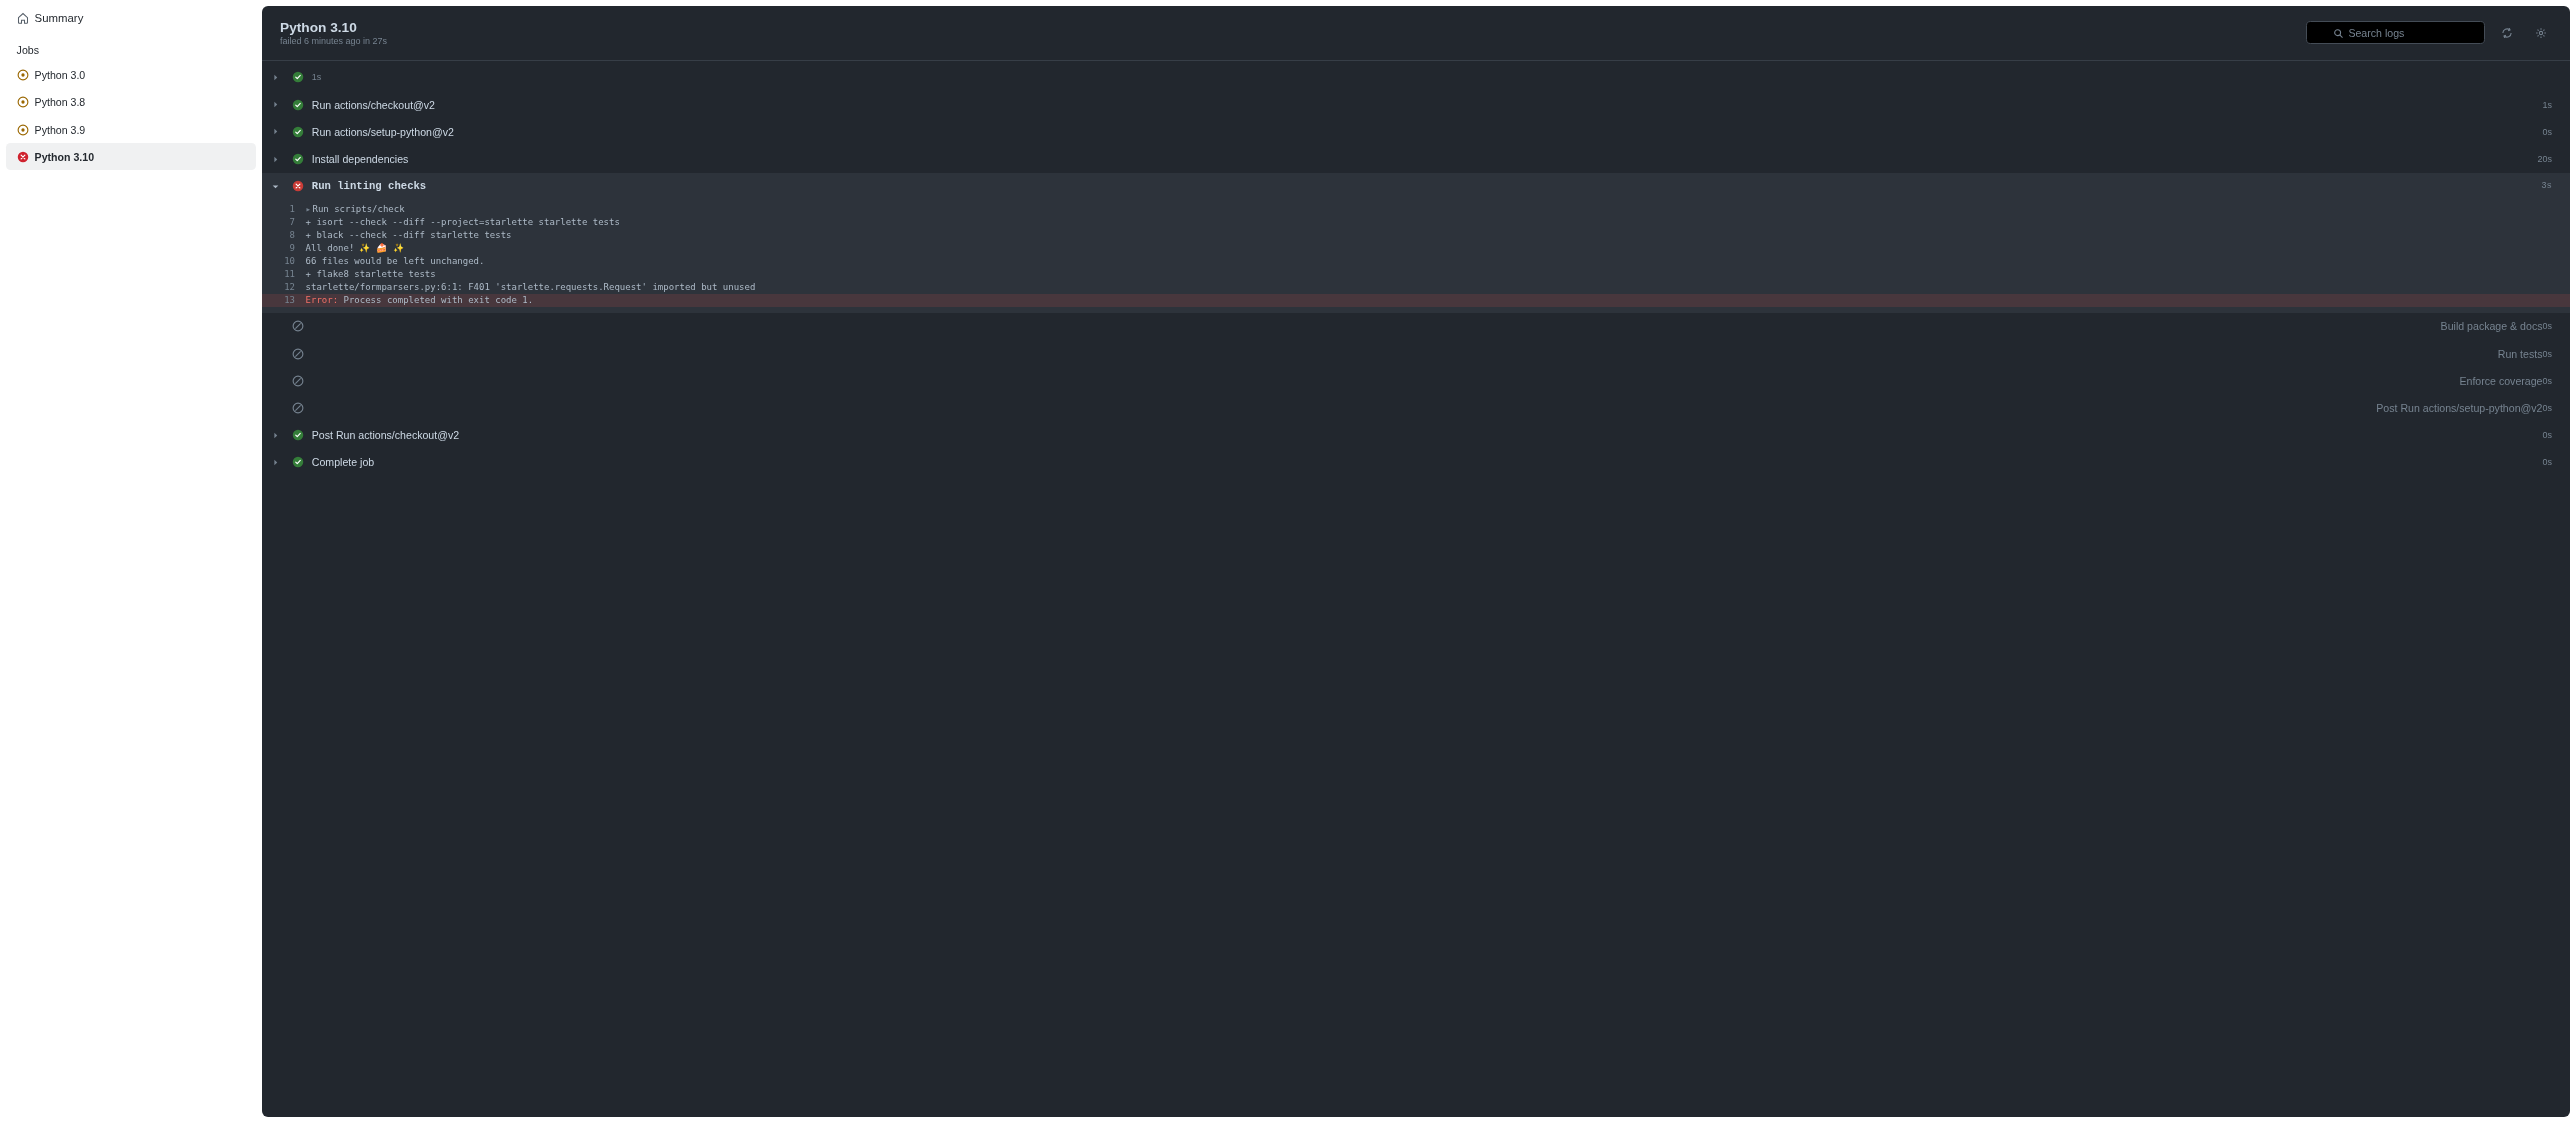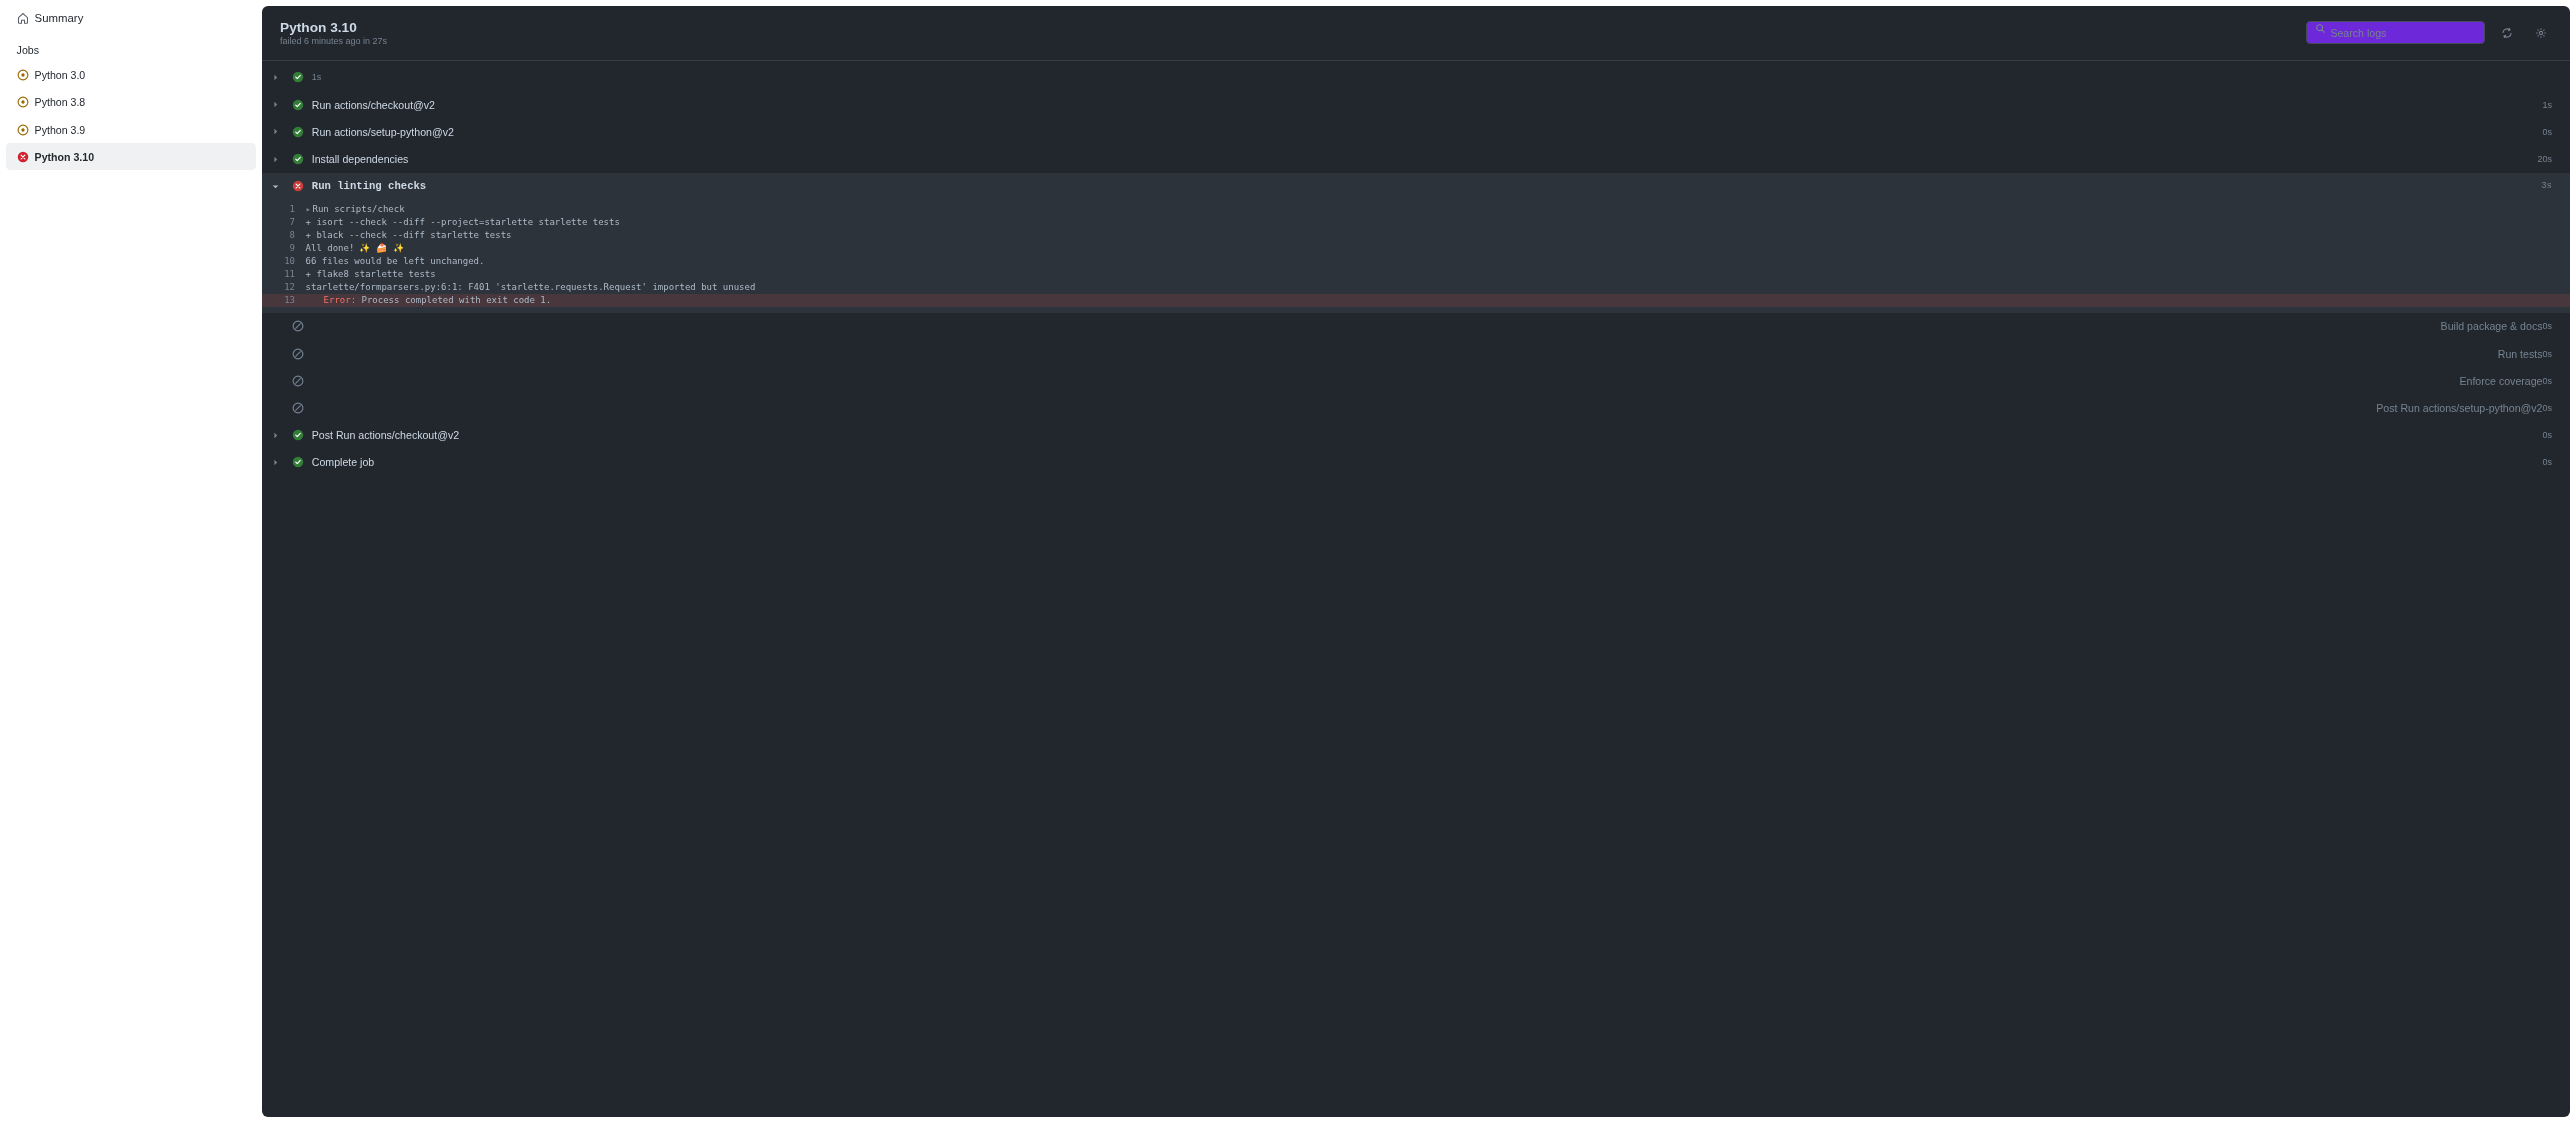--- a/index.html
+++ b/index.html
@@ -75,25 +75,26 @@
     font-weight: 600;
     color: #cdd9e5;
   }
   .main-subtitle {
     font-size: 9px;
     color: #768390;
     margin-top: 1.5px;
   }
   .header-spacer { flex: 1; }
   .search-box {
-    background: #6d28d9;
+    background: #000000;
     border: 0.8px solid #444c56;
     border-radius: 4.6px;
     display: flex;
-    padding: 0 7px;
+    align-items: center;
+    padding: 0 25px;
     height: 23px;
     width: 179px;
   }
   .search-box input {
     background: transparent;
     border: none;
     outline: none;
     color: #adbac7;
     font-size: 10.6px;
     width: 100%;
@@ -153,21 +154,21 @@
   .line-no {
     width: 33px;
     text-align: right;
     color: #768390;
     flex-shrink: 0;
     margin-right: 10.6px;
     user-select: none;
   }
   .line-content { color: #adbac7; white-space: pre; }
   .line-disclosure { color: #768390; margin-right: 1.5px; }
-  .error-label { color: #f47067; margin-left: 18px; }
+  .error-label { color: #f47067; }
   .skipped .step-name { color: #768390; text-align: right; }
 </style>
 </head>
 <body>
 
 <aside class="sidebar">
   <div class="sidebar-summary">
     <span class="icon">
       <svg viewBox="0 0 16 16" width="12" height="12" fill="none" stroke="#57606a" stroke-width="1.4">
         <path d="M2 7.5 8 2l6 5.5V14a1 1 0 0 1-1 1h-3v-4H6v4H3a1 1 0 0 1-1-1V7.5Z"></path>

